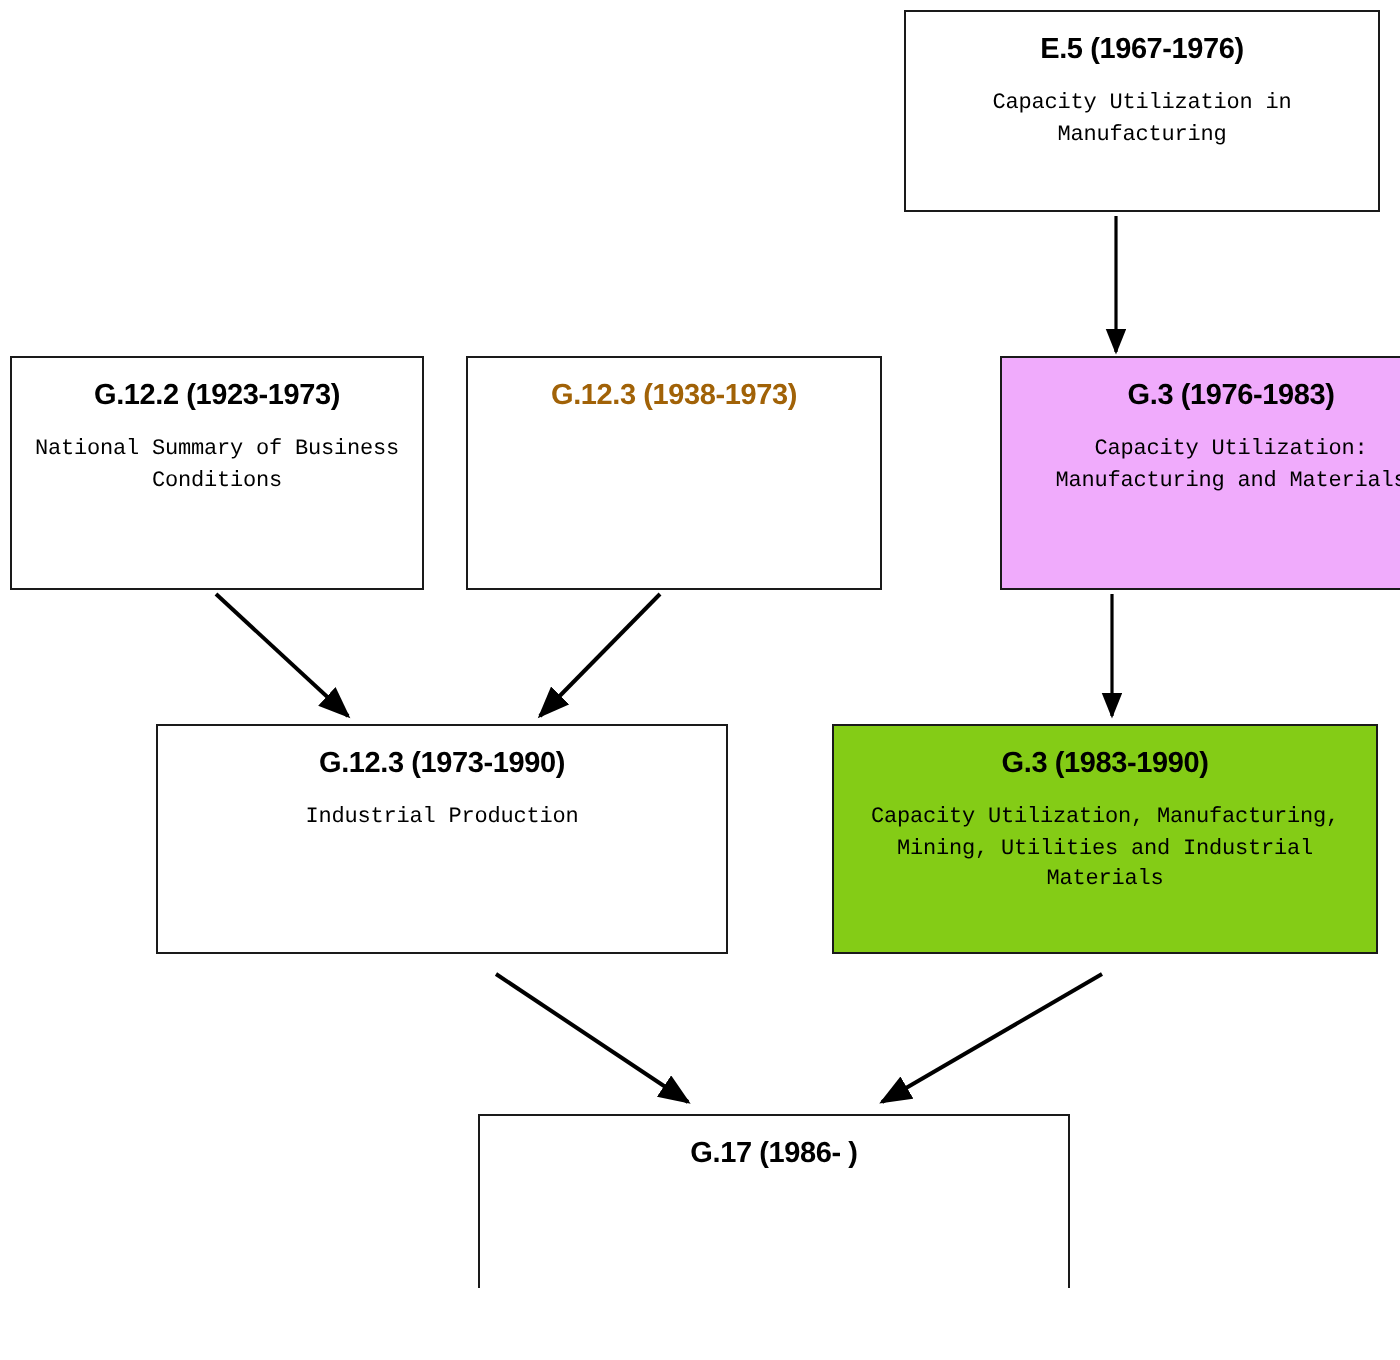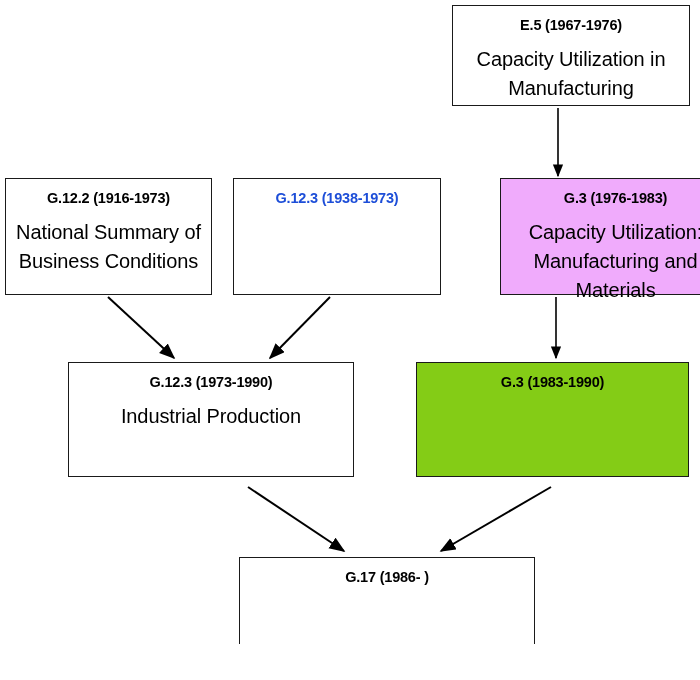--- a/index.html
+++ b/index.html
@@ -25,26 +25,27 @@
     color: #000000;
   }
   .node-title {
     font-size: 14.5px;
     font-weight: bold;
     line-height: 1.35;
     letter-spacing: -0.2px;
     white-space: pre;
   }
   .node-subtitle {
-    font-size: 20px;
+    font-size: 11px;
     font-weight: normal;
     line-height: 1.45;
     margin-top: 9px;
     padding: 0 6px;
     letter-spacing: -0.1px;
+    font-family: Liberation Mono, monospace;
   }
   svg.edges {
     position: absolute;
     left: 0;
     top: 0;
     width: 700px;
     height: 680px;
     pointer-events: none;
   }
 </style>
@@ -68,39 +69,40 @@
         <line x1="551" y1="487" x2="441" y2="551" stroke="#000000" stroke-width="2.0" marker-end="url(#arrowhead)"></line>
       </g>
   </svg>
 
   <div class="node" style="left: 452px; top: 5px; width: 238px; height: 101px; border-color: rgb(26, 26, 26); background: rgb(255, 255, 255); color: rgb(0, 0, 0);">
     <div class="node-title">E.5 (1967-1976)</div>
     <div class="node-subtitle">Capacity Utilization in Manufacturing</div>
   </div>
 
   <div class="node" style="left: 5px; top: 178px; width: 207px; height: 117px; border-color: rgb(26, 26, 26); background: rgb(255, 255, 255); color: rgb(0, 0, 0);">
-    <div class="node-title">G.12.2 (1916-1973)</div>
+    <div class="node-title">G.12.2 (1923-1973)</div>
     <div class="node-subtitle">National Summary of Business Conditions</div>
   </div>
 
-  <div class="node" style="left: 233px; top: 178px; width: 208px; height: 117px; border-color: rgb(26, 26, 26); background: rgb(255, 255, 255); color: #1d4ed8;">
+  <div class="node" style="left: 233px; top: 178px; width: 208px; height: 117px; border-color: rgb(26, 26, 26); background: rgb(255, 255, 255); color: #a16207;">
     <div class="node-title">G.12.3 (1938-1973)</div>
   </div>
 
   <div class="node" style="left: 458px; top: 178px; width: 231px; height: 117px; border-color: rgb(26, 26, 26); background: #f0abfc; color: rgb(0, 0, 0); margin-left: 42px;">
     <div class="node-title">G.3 (1976-1983)</div>
     <div class="node-subtitle">Capacity Utilization: Manufacturing and Materials</div>
   </div>
 
-  <div class="node" style="left: 68px; top: 362px; width: 286px; height: 115px; border-color: rgb(26, 26, 26); background: rgb(255, 255, 255); color: rgb(0, 0, 0);">
+  <div class="node" style="left: 78px; top: 362px; width: 286px; height: 115px; border-color: rgb(26, 26, 26); background: rgb(255, 255, 255); color: rgb(0, 0, 0);">
     <div class="node-title">G.12.3 (1973-1990)</div>
     <div class="node-subtitle">Industrial Production</div>
   </div>
 
   <div class="node" style="left: 416px; top: 362px; width: 273px; height: 115px; border-color: rgb(26, 26, 26); background: #84cc16; color: rgb(0, 0, 0);">
     <div class="node-title">G.3 (1983-1990)</div>
+    <div class="node-subtitle">Capacity Utilization, Manufacturing, Mining, Utilities and Industrial Materials</div>
   </div>
 
   <div class="node" style="left: 239px; top: 557px; width: 296px; height: 115px; border-color: rgb(26, 26, 26); background: rgb(255, 255, 255); color: rgb(0, 0, 0);">
     <div class="node-title">G.17 (1986- )</div>
   </div>
 
 </div>
 
 </body></html>

